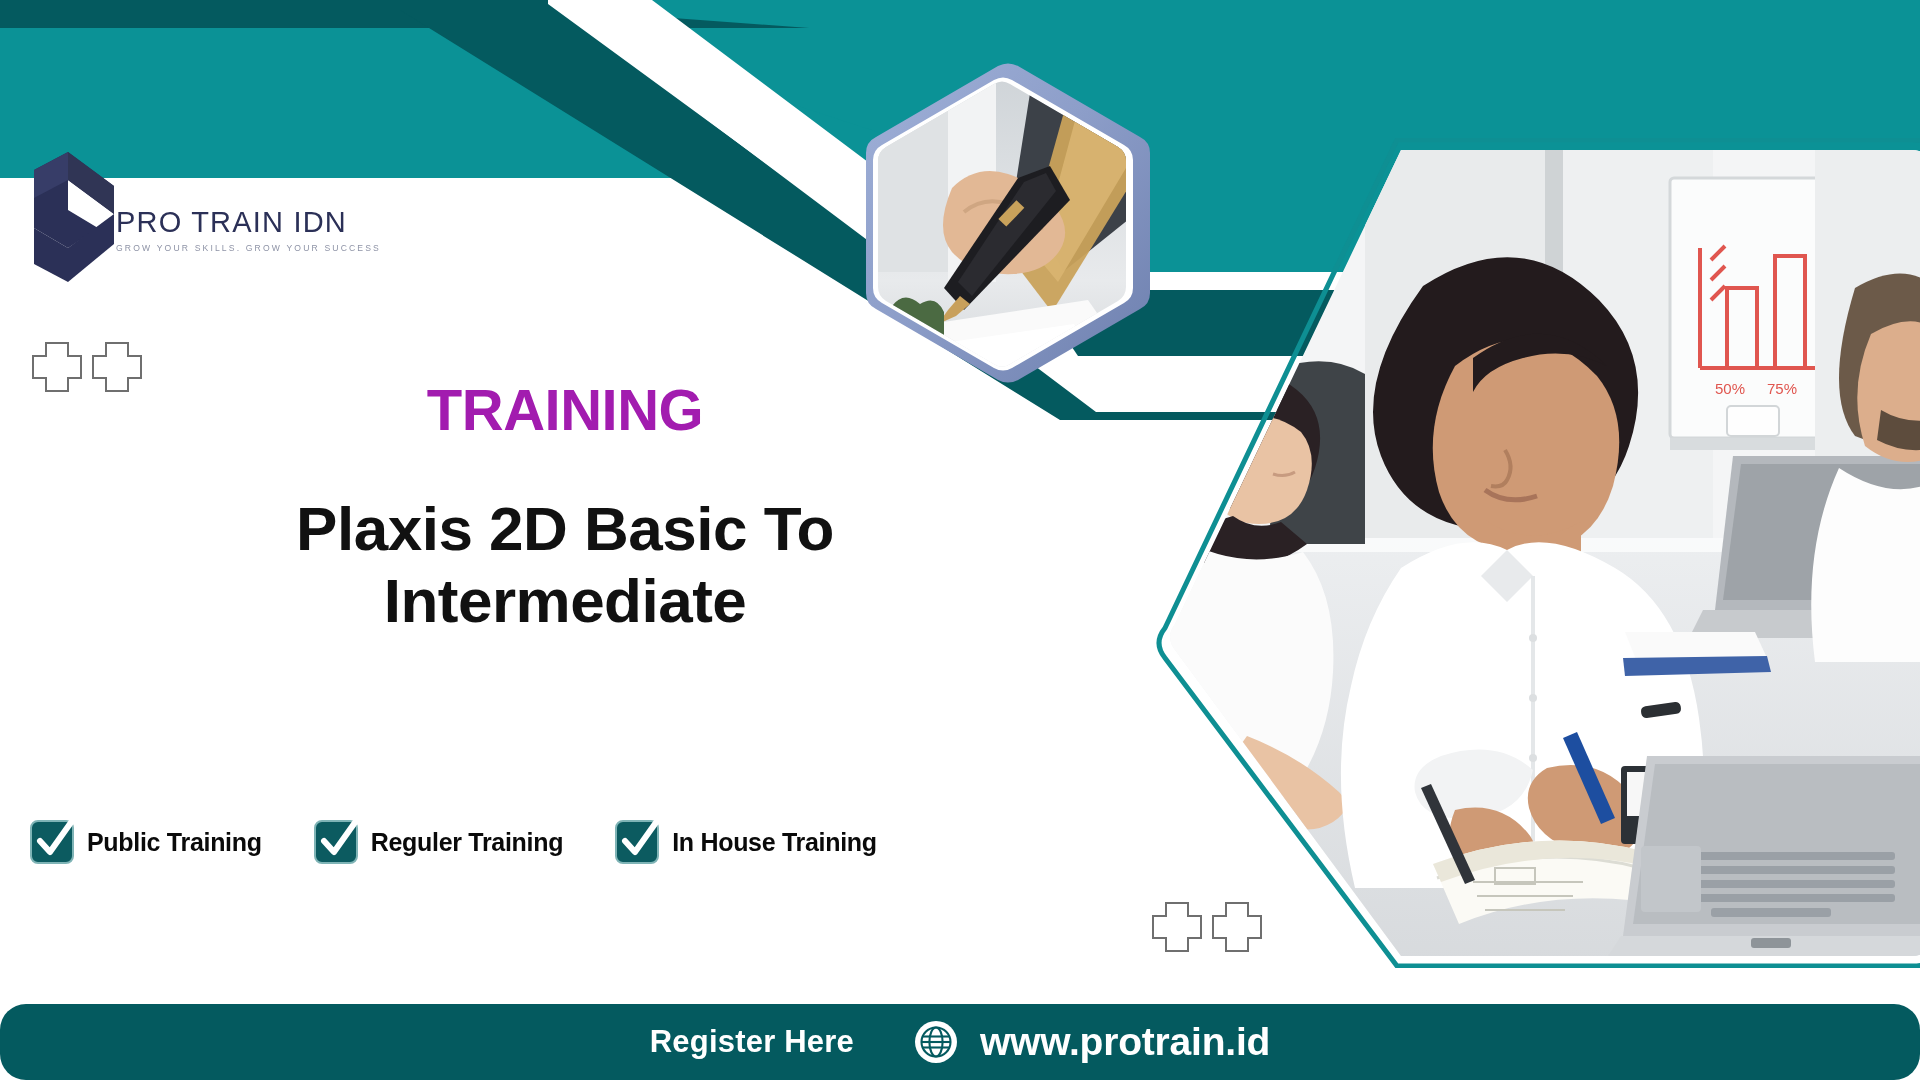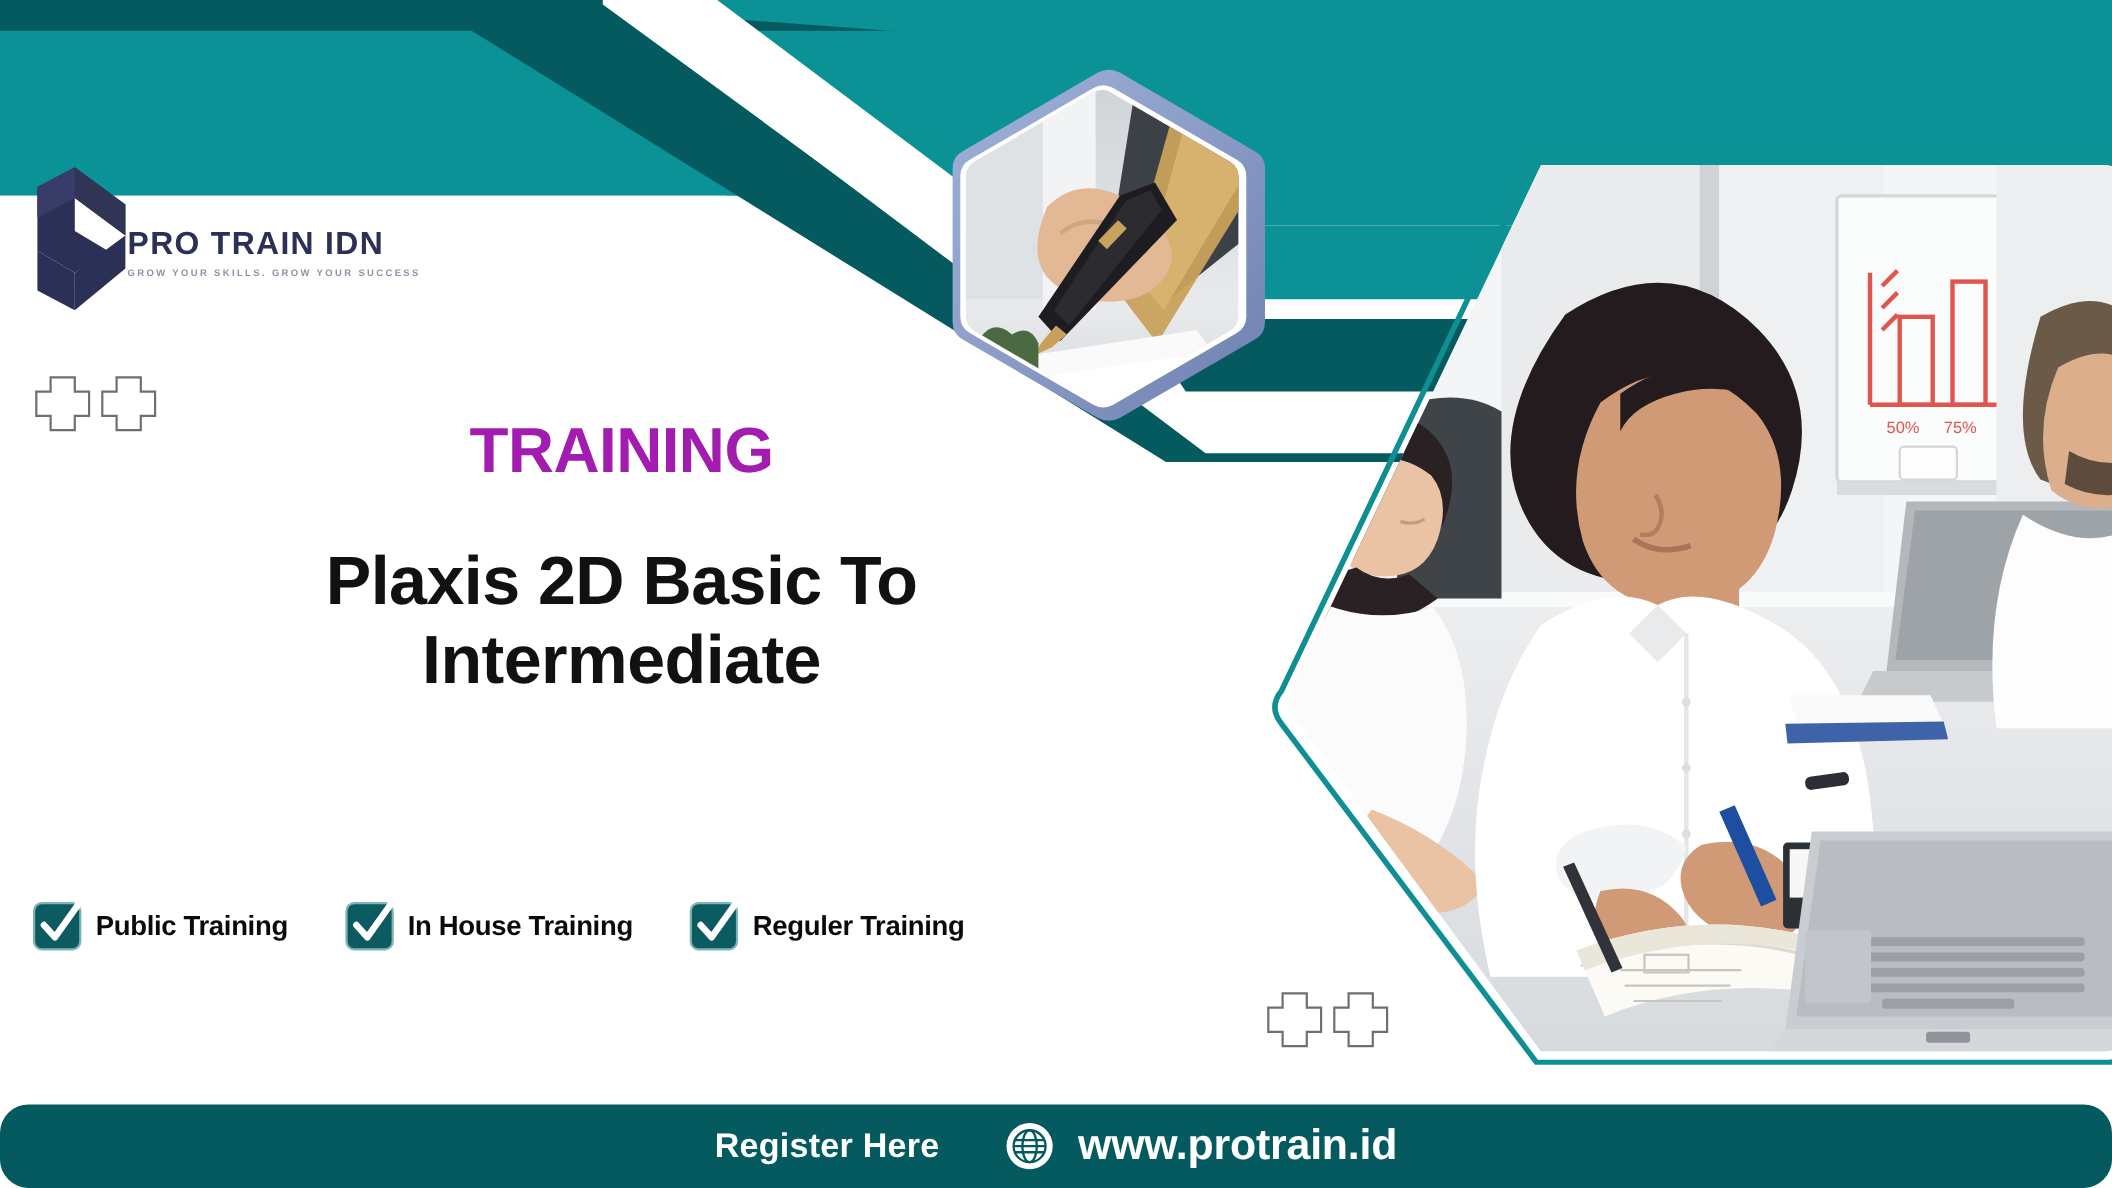--- a/index.html
+++ b/index.html
@@ -24,26 +24,26 @@
   
   #logo-block {
     position:absolute; left:28px; top:152px;
     width:380px; height:150px;
   }
   #logo-mark { position:absolute; left:0; top:0; width:92px; height:130px; }
   #logo-text-wrap {
     position:absolute; left:88px; top:56px; width:300px;
   }
   #logo-title {
-    font-size:29px; font-weight:bold; letter-spacing:1.2px;
+    font-size:29px; font-weight:normal; letter-spacing:1.2px;
     color:#2b3057; line-height:1; white-space:nowrap;
   }
   #logo-tagline {
     margin-top:6px;
-    font-size:8.6px; letter-spacing:2.15px; font-weight:bold;
+    font-size:8.6px; letter-spacing:2.15px; font-weight:normal;
     color:#8e93a6; white-space:nowrap;
   }
 
   
   .x-pair { position:absolute; display:flex; gap:6px; }
   #x-pair-left { left:30px; top:340px; }
   #x-pair-bottom { left:1150px; top:900px; }
 
   
   #headline-block {
@@ -187,30 +187,30 @@
       </span>
       <span class="feature-label">Public Training</span>
     </div>
 
     <div class="feature">
       <span class="chk">
         <svg viewBox="0 0 48 48">
           <path d="M10 25 L20 36 L42 5" fill="none" stroke="#ffffff" stroke-width="6" stroke-linecap="round" stroke-linejoin="round"></path>
         </svg>
       </span>
-      <span class="feature-label">In House Training</span>
+      <span class="feature-label">Reguler Training</span>
     </div>
 
     <div class="feature">
       <span class="chk">
         <svg viewBox="0 0 48 48">
           <path d="M10 25 L20 36 L42 5" fill="none" stroke="#ffffff" stroke-width="6" stroke-linecap="round" stroke-linejoin="round"></path>
         </svg>
       </span>
-      <span class="feature-label">Reguler Training</span>
+      <span class="feature-label">In House Training</span>
     </div>
 
   </div>
 
   <svg id="hex-photo" viewBox="0 0 340 395">
     <defs>
       <linearGradient id="hexFrameGrad" x1="0" y1="0" x2="1" y2="1">
         <stop offset="0%" stop-color="#9fb0d8"></stop>
         <stop offset="45%" stop-color="#8d9ec9"></stop>
         <stop offset="100%" stop-color="#6d7fae"></stop>

